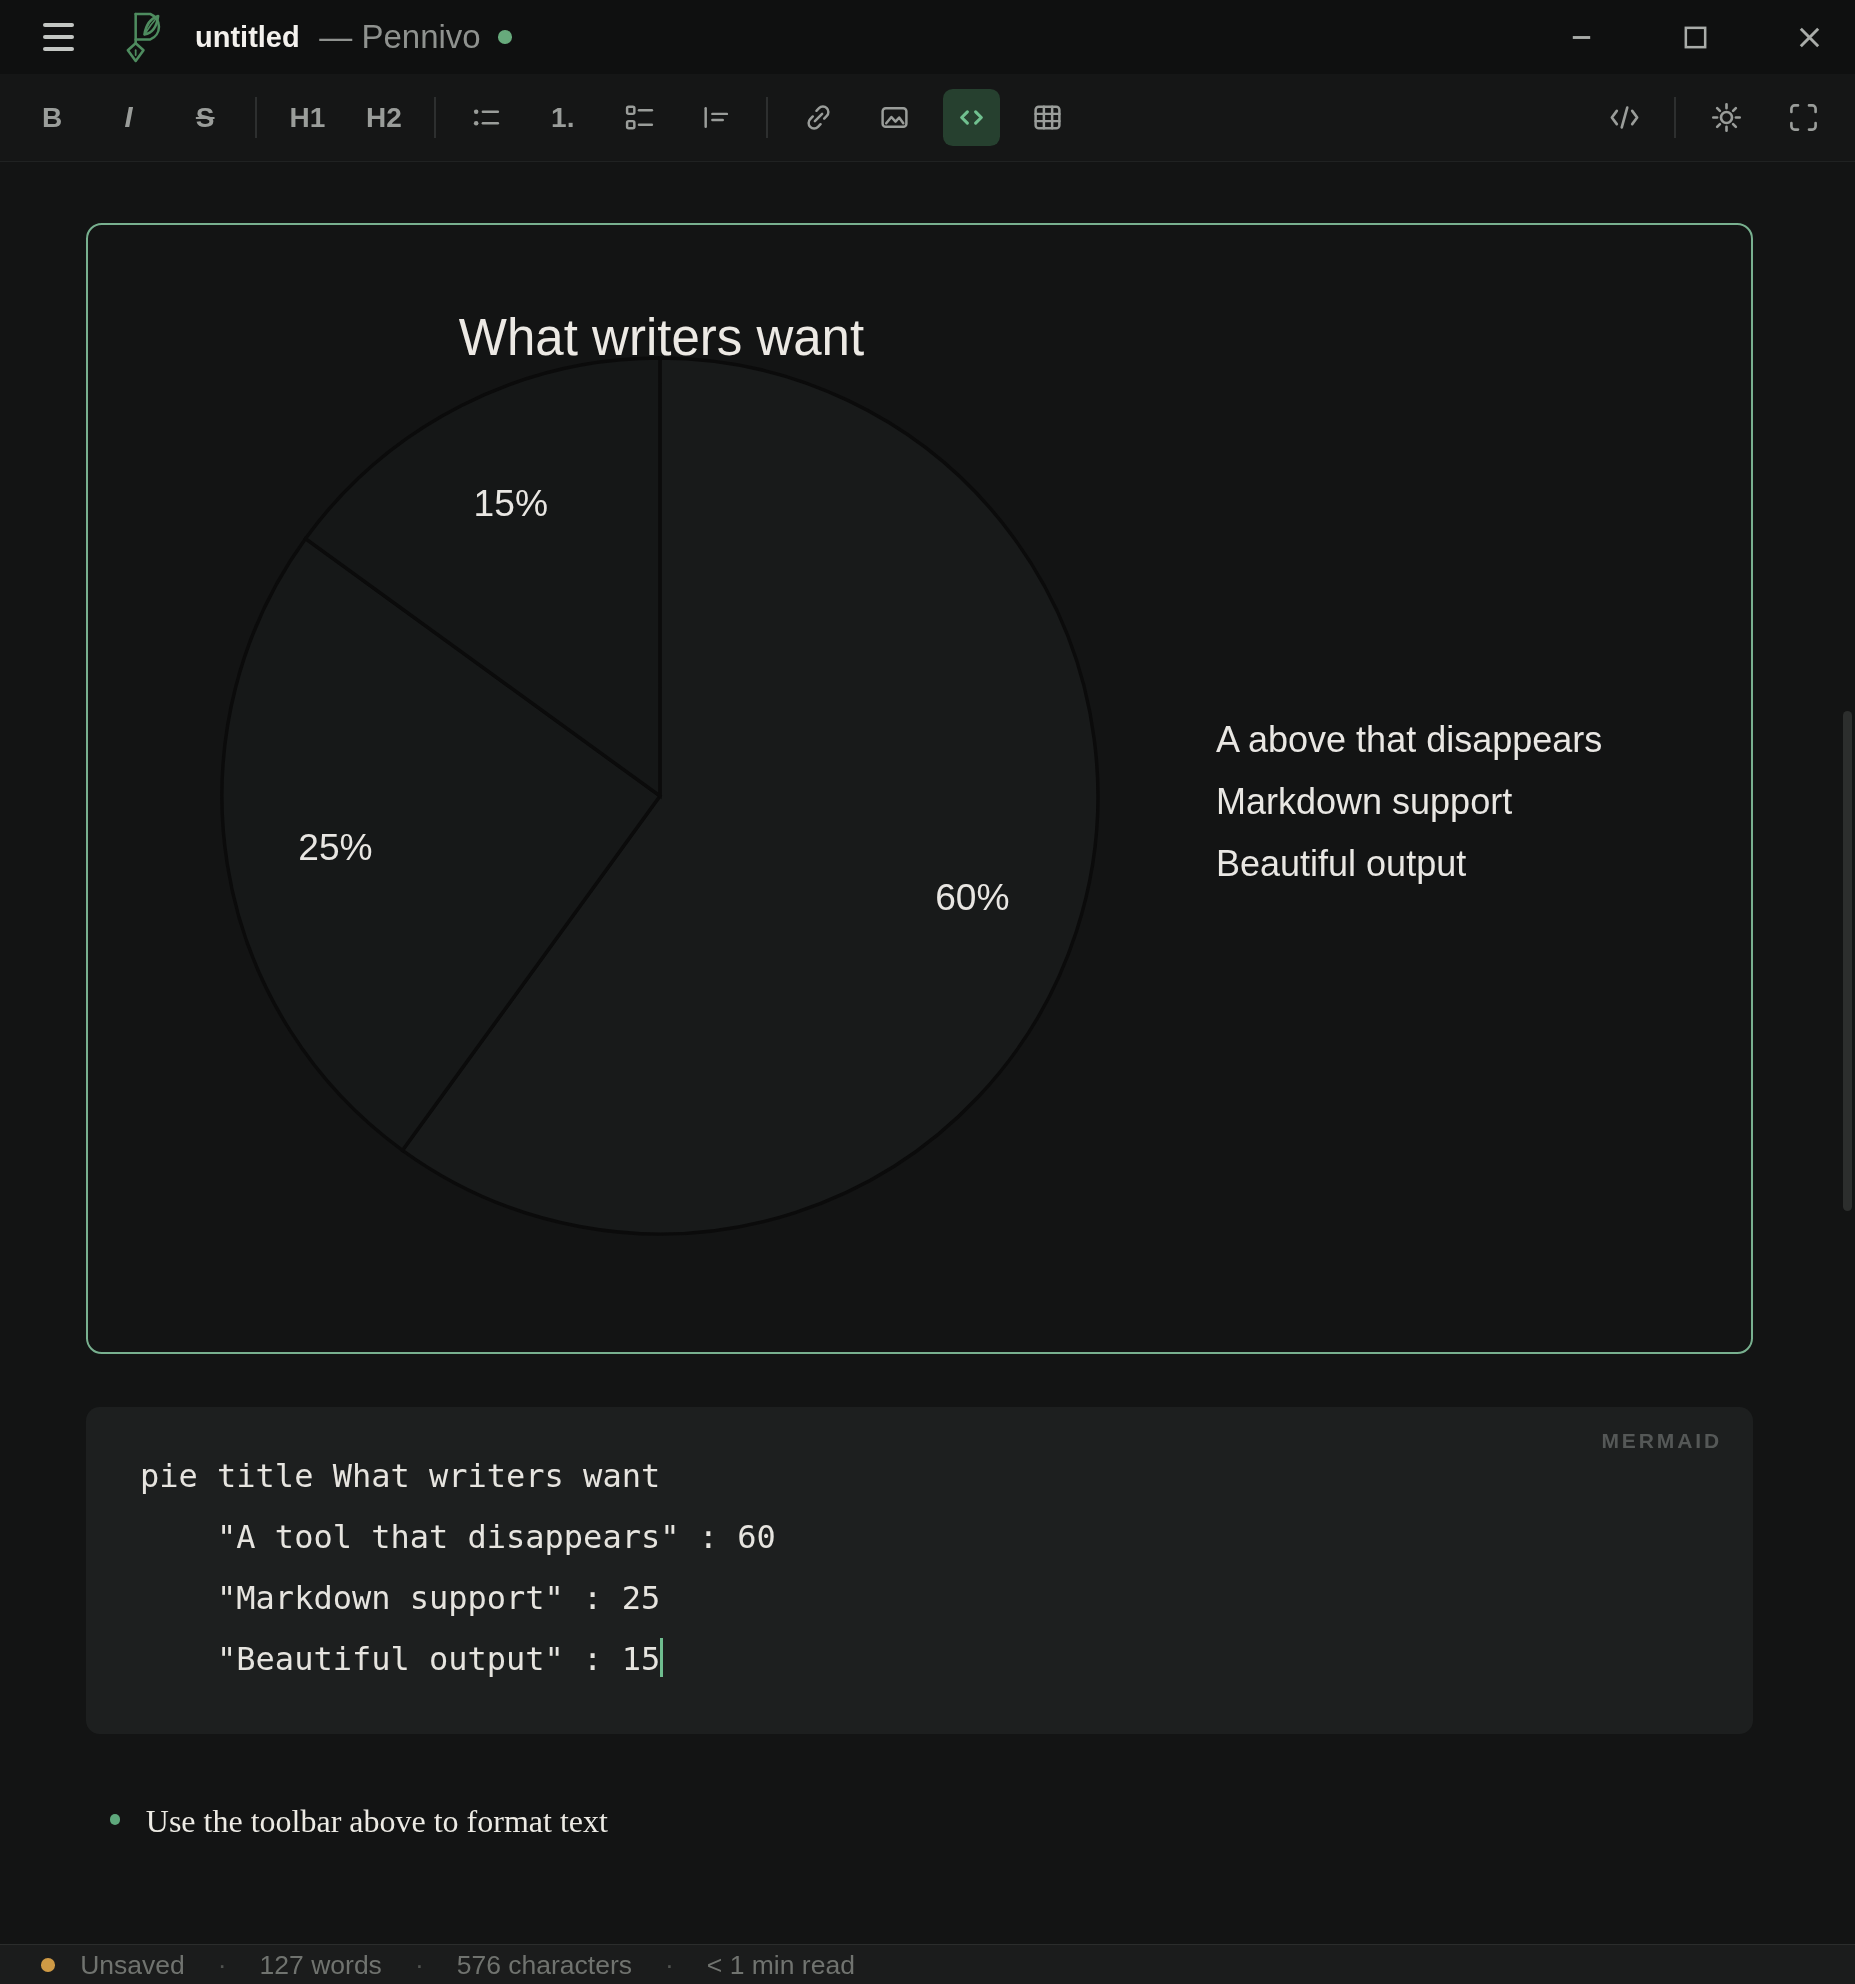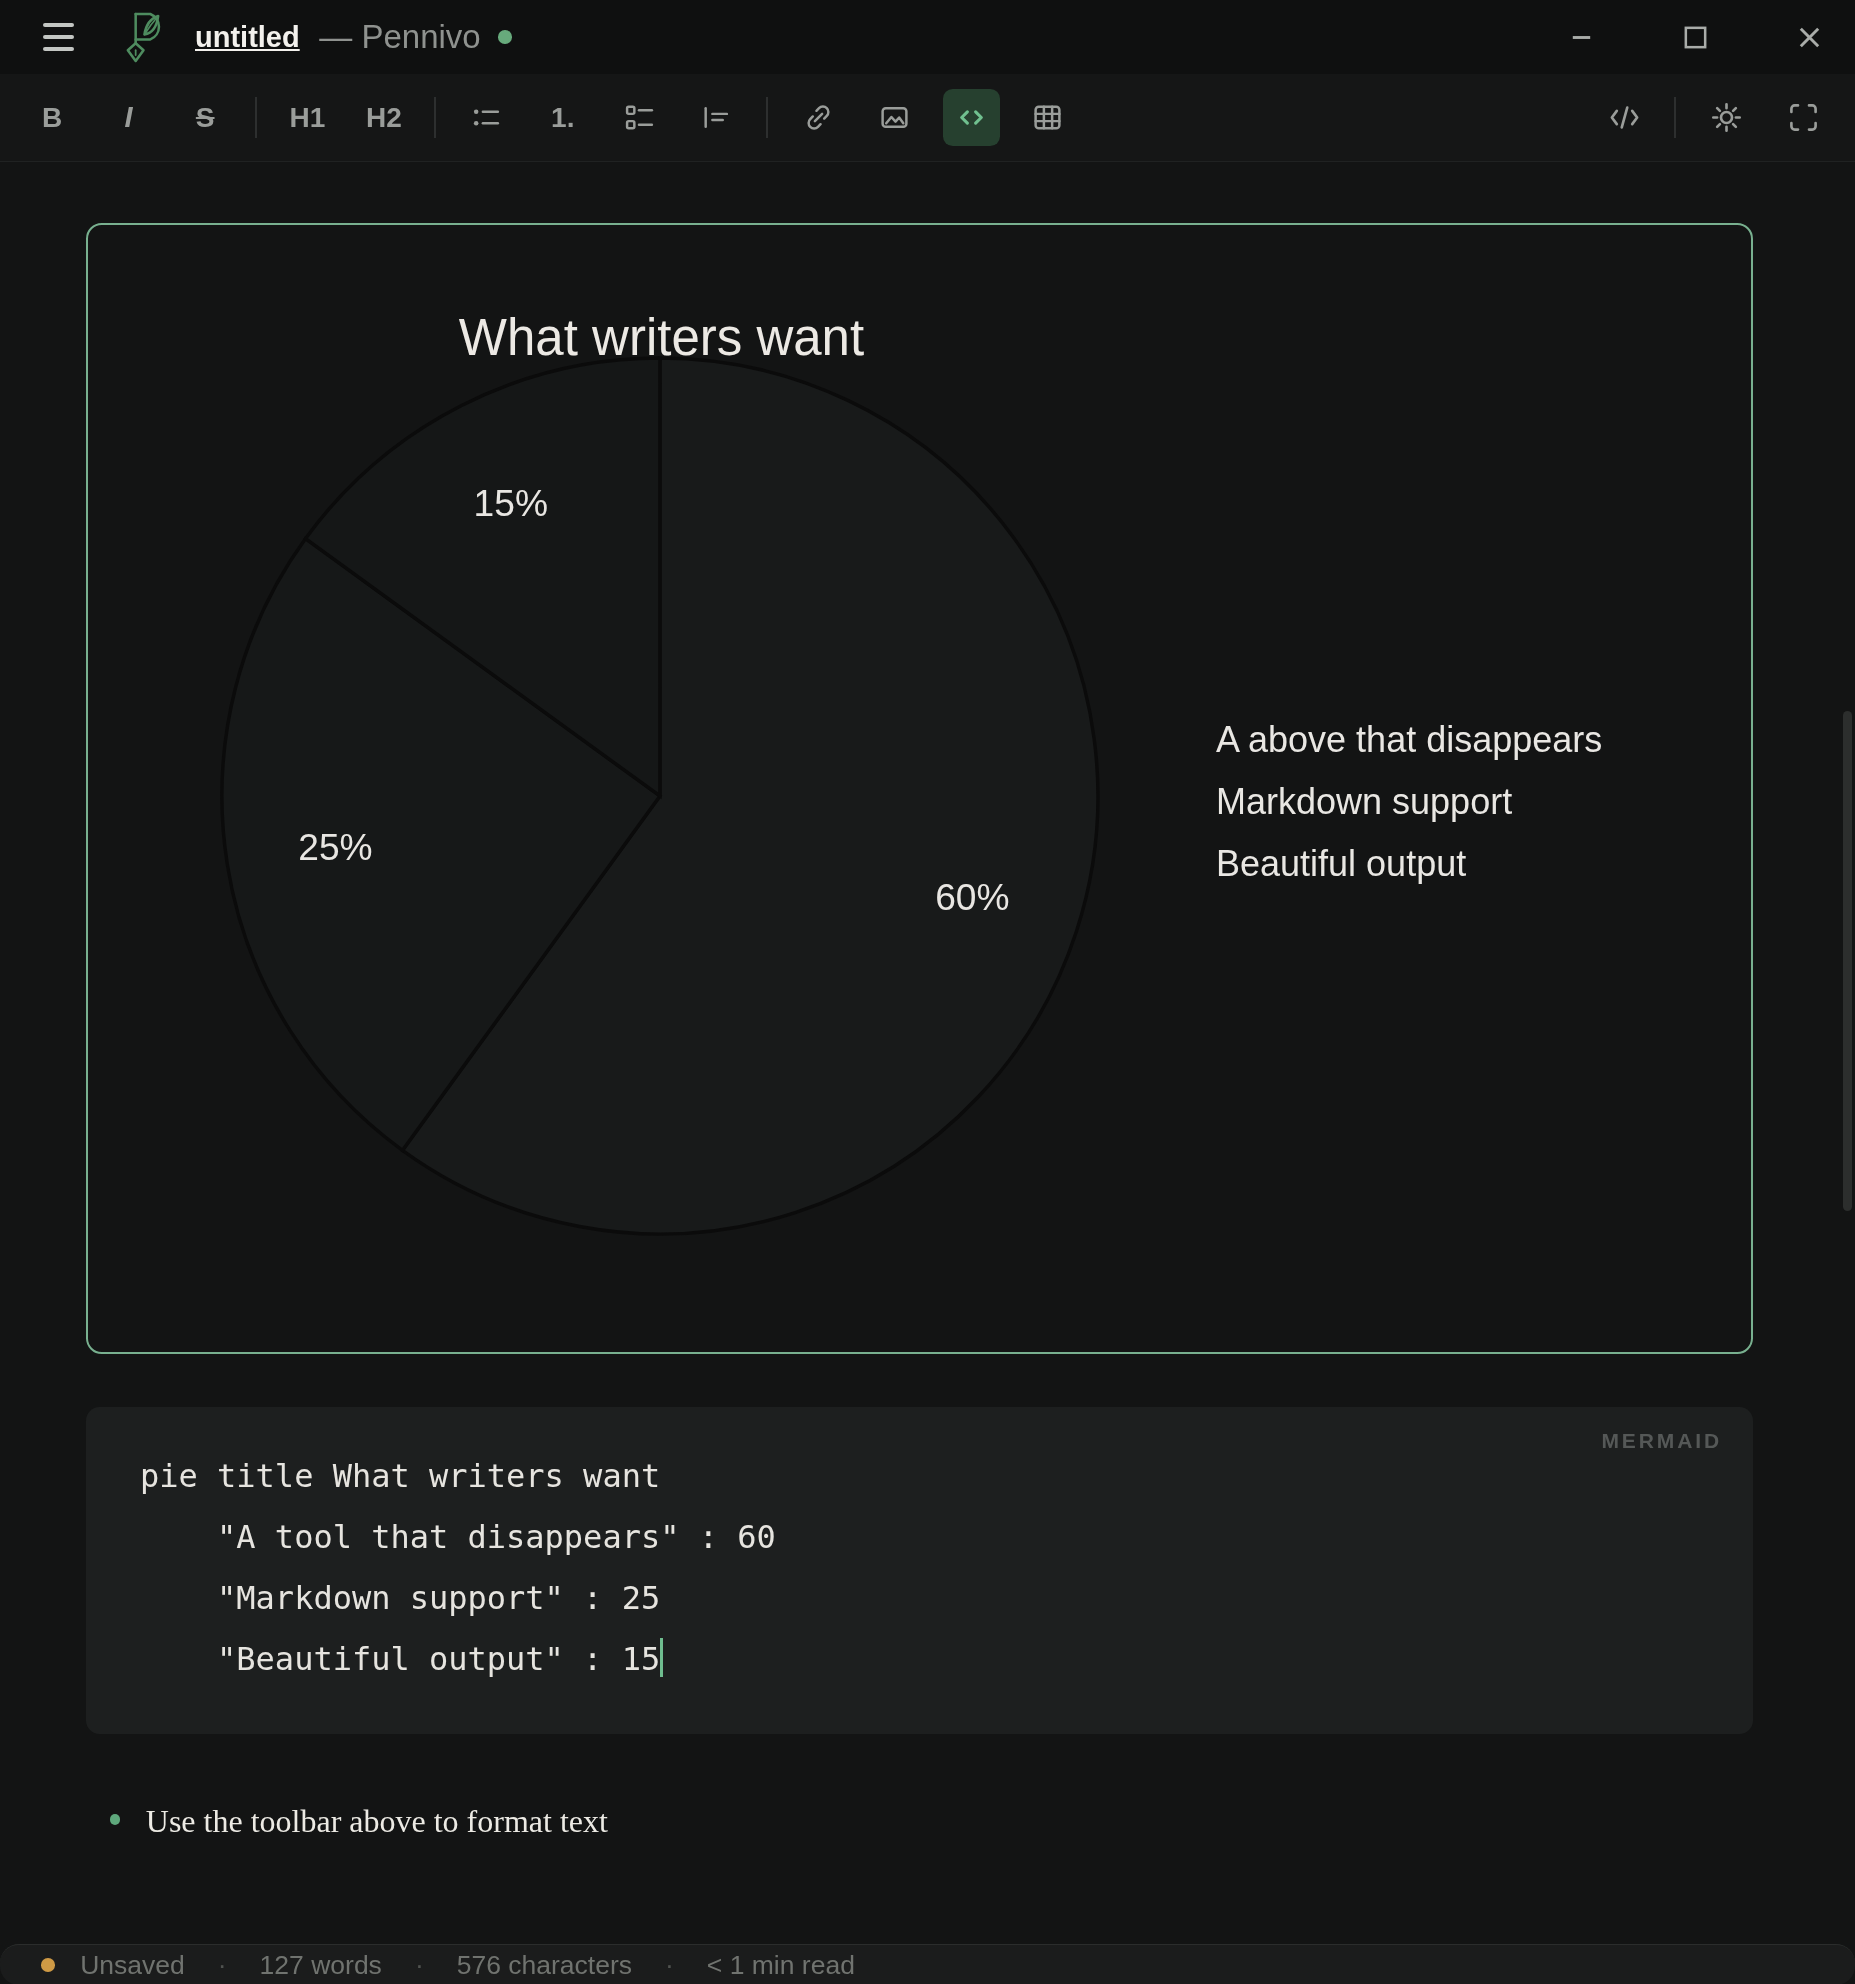--- a/index.html
+++ b/index.html
@@ -5,21 +5,21 @@
   * { margin:0; padding:0; box-sizing:border-box; }
   html,body { width:1855px; height:1985px; overflow:hidden; }
   body { background:#131414; font-family:"Liberation Sans", sans-serif; position:relative; }
 
   
   .titlebar { height:74px; background:#0f1010; display:flex; align-items:center; padding:0 0 0 37px; }
   .tb-btn { background:none; border:none; cursor:pointer; display:flex; align-items:center; justify-content:center; }
   .hamburger { width:43px; height:43px; flex-direction:column; gap:7.8px; }
   .hamburger span { display:block; width:31px; height:3.9px; background:#c3c6c3; border-radius:2px; }
   .logo { margin-left:41px; }
-  .doc-title { margin-left:29px; color:#f3f1ed; font-size:29px; font-weight:600;text-decoration:underline; }
+  .doc-title { margin-left:29px; color:#f3f1ed; font-size:29px; font-weight:600; }
   .app-suffix { margin-left:19.6px; color:#8f928f; font-size:33px; }
   .save-dot { width:13.7px; height:13.7px; border-radius:50%; background:#67aa7c; margin-left:17.6px; }
   .win-controls { margin-left:auto; display:flex; align-items:center; padding-right:17.6px; }
   .win-btn { width:55px; height:55px; margin-left:59px; }
   .win-btn svg { stroke:#a9aca9; }
 
   
   .toolbar { height:88px; background:#151616; border-bottom:1px solid #202222; display:flex; align-items:center; padding:0 23.5px; }
   .t-btn { min-width:57px; height:57px; border:none; background:none; border-radius:9.8px; color:#9a9d9a; font-size:28px; font-weight:700; display:flex; align-items:center; justify-content:center; cursor:pointer; font-family:"Liberation Sans", sans-serif; }
   .t-btn + .t-btn { margin-left:19.6px; }
@@ -45,21 +45,21 @@
   .code-line { font-family:"DejaVu Sans Mono","Liberation Mono",monospace; font-size:32px; line-height:61px; color:#e6e4df; white-space:pre; }
   .caret { display:inline-block; width:2.9px; height:39px; background:#6fbd8f; vertical-align:-6.9px; }
 
   .doc-list { list-style:none; margin-top:65px; padding-left:23.5px; }
   .doc-list li { font-family:"Liberation Serif", serif; font-size:32px; color:#eceae4; line-height:45px; }
   .doc-list li + li { margin-top:63px; }
   .bullet-dot { display:inline-block; width:10.8px; height:10.8px; border-radius:50%; background:#5ea87c; margin-right:25.5px; vertical-align:6.9px; }
   .kbd-chip { font-family:"DejaVu Sans Mono","Liberation Mono",monospace; font-size:27.4px; color:#6cb287; background:#242626; border:1px solid #383b3a; border-radius:8.8px; padding:3.9px 15.7px 5.9px; }
 
   
-  .statusbar { position:absolute; left:0; right:0; bottom:0; height:41px; background:#1b1c1c; border-top:1px solid #2b2d2c; display:flex; align-items:center; padding:0 0 0 41px; color:#70736f; font-size:26.5px;border-radius:19px; }
+  .statusbar { position:absolute; left:0; right:0; bottom:0; height:41px; background:#1b1c1c; border-top:1px solid #2b2d2c; display:flex; align-items:center; padding:0 0 0 41px; color:#70736f; font-size:26.5px; }
   .statusbar .sep { margin:0 33px; color:#505350; }
   .status-dot { width:13.7px; height:13.7px; border-radius:50%; background:#cf9a45; margin-right:25.5px; }
 
   .scroll-thumb { position:absolute; right:2.9px; top:549px; width:8.8px; height:500px; background:#2c2e2d; border-radius:4.9px; }
 </style>
 </head>
 <body>
 
 <div class="titlebar">
   <button class="tb-btn hamburger">

